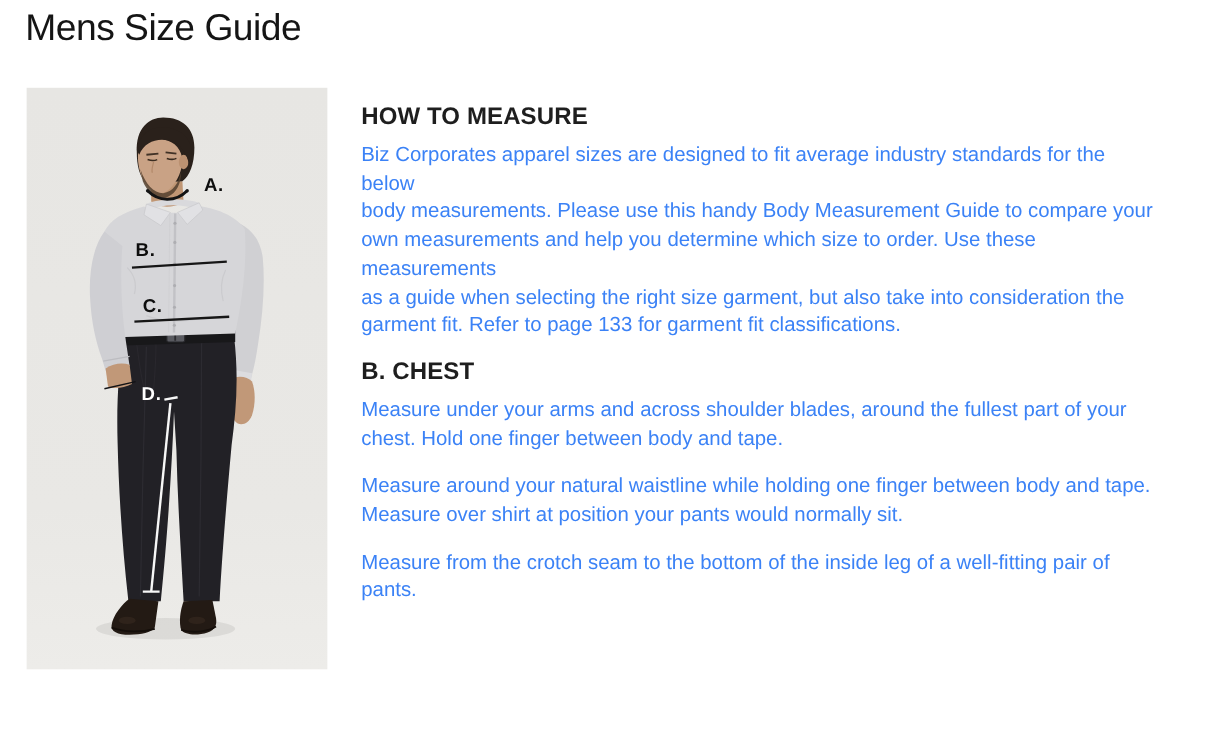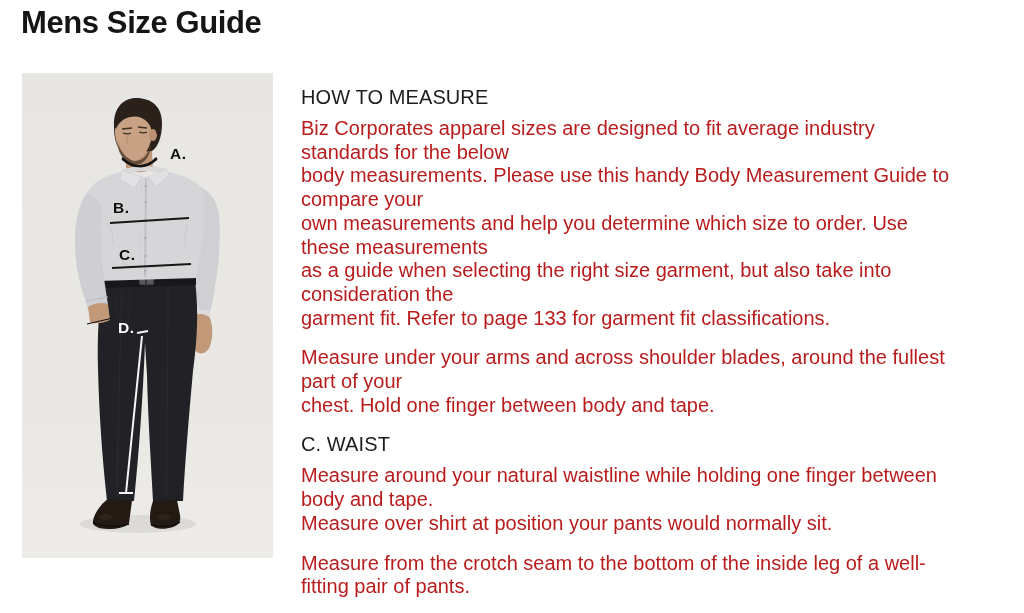--- a/index.html
+++ b/index.html
@@ -12,21 +12,21 @@
     position: relative;
     overflow: hidden;
   }
   .page-title {
     position: absolute;
     left: 21px;
     top: 0;
     margin: 0;
     font-size: 31px;
     line-height: 45px;
-    font-weight: 700;
+    font-weight: 400;
     letter-spacing: -0.4px;
     color: #151515;
   }
   .figure-wrap {
     position: absolute;
     left: 22px;
     top: 73px;
     width: 251px;
     height: 485px;
   }
@@ -34,30 +34,30 @@
   .content {
     position: absolute;
     left: 301px;
     top: 86px;
     width: 660px;
   }
   .content h2 {
     margin: 0 0 8px 0;
     font-size: 20px;
     line-height: 23px;
-    font-weight: 400;
+    font-weight: 700;
     letter-spacing: 0.1px;
     color: #1e1e1e;
   }
   .content p {
     margin: 0 0 16px 0;
-    font-size: 20px;
+    font-size: 17px;
     line-height: 23.7px;
     font-weight: 400;
-    color: #b91c1c;
+    color: #3b82f6;
     white-space: pre-line;
   }
   .marker-label {
     font-family: "Liberation Sans", sans-serif;
     font-weight: 700;
     font-size: 15.5px;
     letter-spacing: 0.5px;
   }
 </style>
 </head>
@@ -166,24 +166,24 @@
     <h2>HOW TO MEASURE</h2>
     <p>Biz Corporates apparel sizes are designed to fit average industry standards for the below
 body measurements. Please use this handy Body Measurement Guide to compare your
 own measurements and help you determine which size to order. Use these measurements
 as a guide when selecting the right size garment, but also take into consideration the
 garment fit. Refer to page 133 for garment fit classifications.</p>
   </section>
   <section>
   </section>
   <section>
+    <h2>B. CHEST</h2>
     <p>Measure under your arms and across shoulder blades, around the fullest part of your
 chest. Hold one finger between body and tape.</p>
   </section>
   <section>
-    <h2>C. WAIST</h2>
     <p>Measure around your natural waistline while holding one finger between body and tape.
 Measure over shirt at position your pants would normally sit.</p>
   </section>
   <section>
     <p>Measure from the crotch seam to the bottom of the inside leg of a well-fitting pair of pants.</p>
   </section>
 </div>
 
 </body></html>

